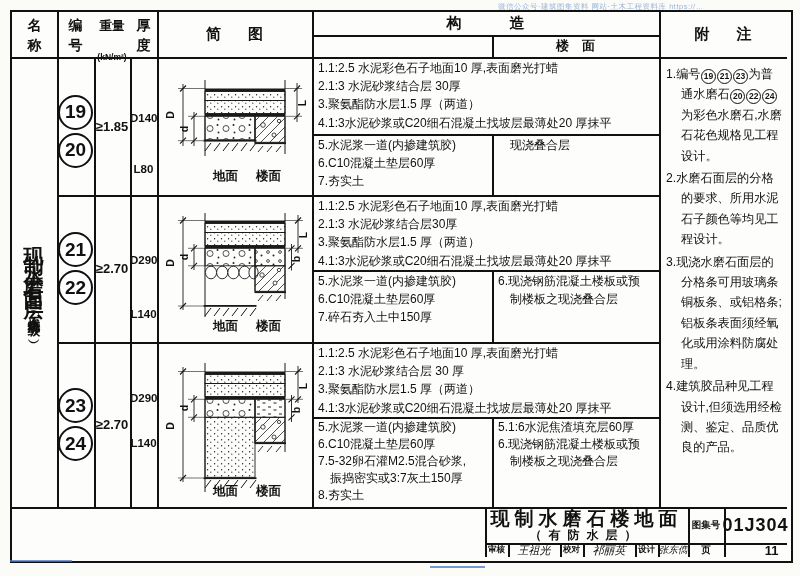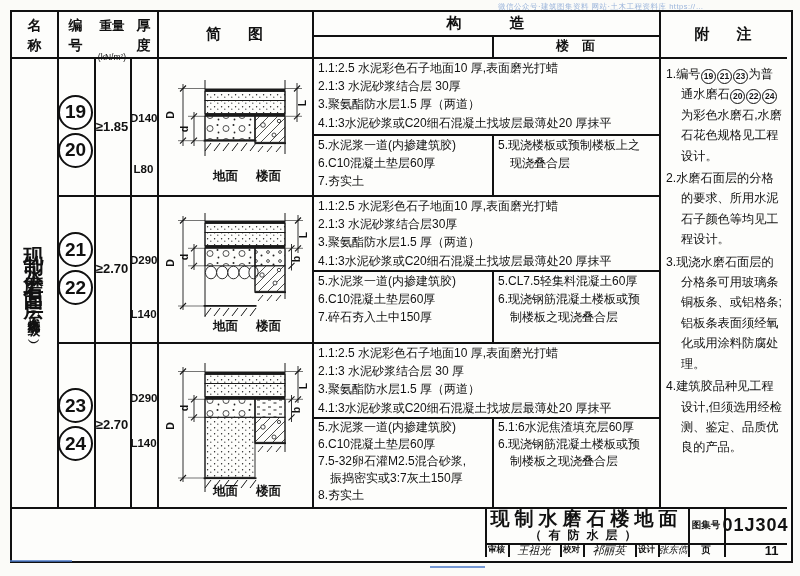--- a/index.html
+++ b/index.html
@@ -6,21 +6,21 @@
   .page{position:relative;width:800px;height:576px;background:#fbfbf8;font-family:"Liberation Sans","DejaVu Sans",sans-serif;color:#111;overflow:hidden;}
   .watermark{position:absolute;left:498px;top:2px;font-size:7.5px;color:#8aa8d6;opacity:.85;letter-spacing:.5px;filter:blur(.3px);white-space:nowrap;}
   .table{position:absolute;left:10px;top:10px;width:779px;height:549px;border:2.5px solid #111;background:#fdfdfb;}
   .gl{position:absolute;background:#111;display:block;}
   .v{width:1.6px;} .h{height:1.6px;}
   .cell{position:absolute;box-sizing:border-box;}
   .center{display:flex;align-items:center;justify-content:center;}
   .col{flex-direction:column;}
   .hdr{font-size:14px;font-weight:700;}
   .stack{width:17px;word-break:break-all;text-align:center;line-height:20px;}
-  .unit{font-size:8.5px;font-weight:400;margin-top:17px;}
+  .unit{font-size:8.5px;font-weight:700;margin-top:17px;}
   .sp{letter-spacing:6px;text-indent:6px;}
   .catline{writing-mode:vertical-lr;text-orientation:upright;margin:auto;}
   .cat-main{font-size:20px;font-weight:700;letter-spacing:9px;}
   .cat-sub{font-size:12.5px;font-weight:600;letter-spacing:2px;margin-top:12px;}
   .idc{width:31px;height:31px;border:2.2px solid #111;border-radius:50%;display:flex;align-items:center;justify-content:center;font-size:19px;font-weight:600;background:#fff;margin:1.5px 0;}
   .wgt{font-size:13px;font-weight:600;}
   .thk{position:absolute;left:0;width:100%;text-align:center;font-size:11.5px;font-weight:600;transform:translateY(-50%);}
   .t-top{top:44%;} .t-bot{top:81%;}
   .r3t .t-top{top:34%;} .r3t .t-bot{top:61%;}
   .construct{font-size:12px;line-height:18.2px;padding:2px 18px 0 6px;}
@@ -163,21 +163,20 @@
         <div class="ln">2.1:3 水泥砂浆结合层 30厚</div>
         <div class="ln">3.聚氨酯防水层1.5 厚（两道）</div>
         <div class="ln">4.1:3水泥砂浆或C20细石混凝土找坡层最薄处20 厚抹平</div>
       </div>
     <div class="cell construct lines" style="left:300px;top:122px;width:180px;height:61px">
         <div class="ln">5.水泥浆一道(内掺建筑胶)</div>
         <div class="ln">6.C10混凝土垫层60厚</div>
         <div class="ln">7.夯实土</div>
       </div>
     <div class="cell construct lines" style="left:480px;top:122px;width:167px;height:61px">
-        <div class="ln">5.现浇楼板或预制楼板上之</div>
         <div class="ln">　现浇叠合层</div>
       </div>
 
     <div class="cell center col" style="left:45px;top:183px;width:37px;height:147px">
       <div class="idc">21</div>
       <div class="idc">22</div>
     </div>
     <div class="cell center wgt" style="left:82px;top:183px;width:36px;height:147px">≥2.70</div>
     <div class="cell" style="left:118px;top:183px;width:27px;height:147px">
       <div class="thk t-top">D290</div>
@@ -252,21 +251,20 @@
         <div class="ln">2.1:3 水泥砂浆结合层30厚</div>
         <div class="ln">3.聚氨酯防水层1.5 厚（两道）</div>
         <div class="ln">4.1:3水泥砂浆或C20细石混凝土找坡层最薄处20 厚抹平</div>
       </div>
     <div class="cell construct lines" style="left:300px;top:258px;width:180px;height:72px">
         <div class="ln">5.水泥浆一道(内掺建筑胶)</div>
         <div class="ln">6.C10混凝土垫层60厚</div>
         <div class="ln">7.碎石夯入土中150厚</div>
       </div>
     <div class="cell construct lines" style="left:480px;top:258px;width:167px;height:72px">
-        <div class="ln">5.CL7.5轻集料混凝土60厚</div>
         <div class="ln">6.现浇钢筋混凝土楼板或预</div>
         <div class="ln">　制楼板之现浇叠合层</div>
       </div>
 
     <div class="cell center col" style="left:45px;top:330px;width:37px;height:165px">
       <div class="idc">23</div>
       <div class="idc">24</div>
     </div>
     <div class="cell center wgt" style="left:82px;top:330px;width:36px;height:165px">≥2.70</div>
     <div class="cell r3t" style="left:118px;top:330px;width:27px;height:165px">

